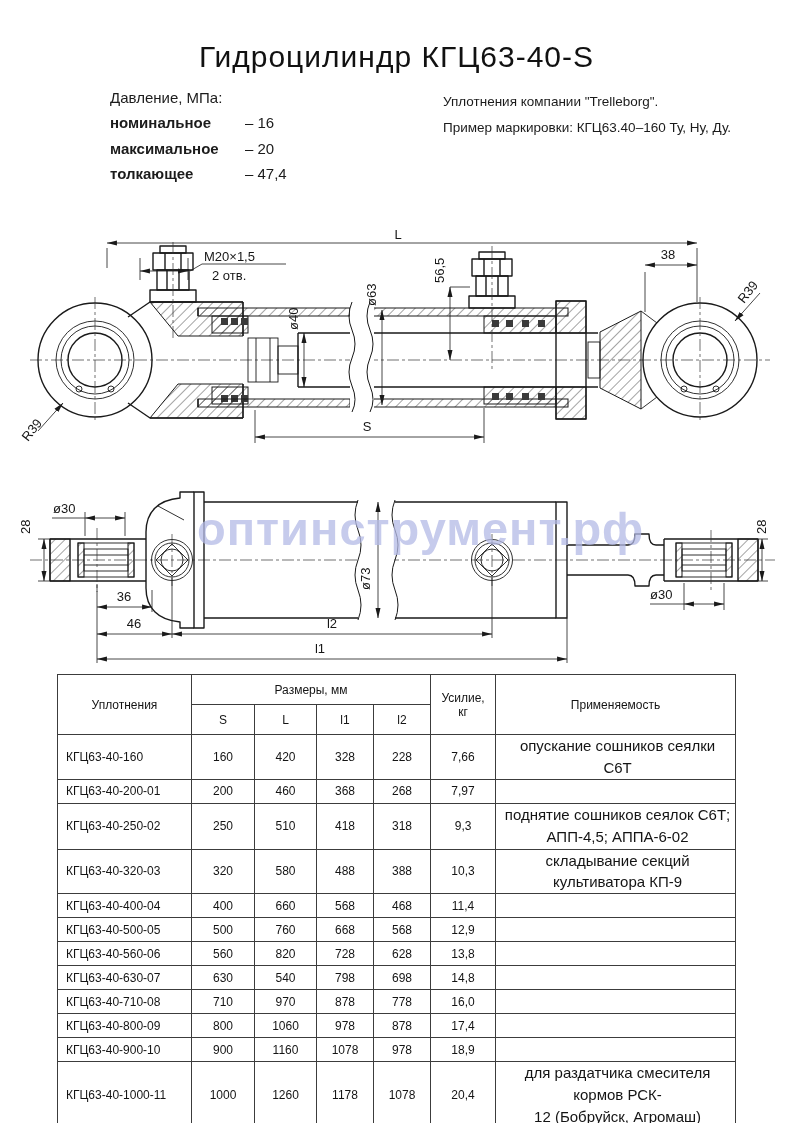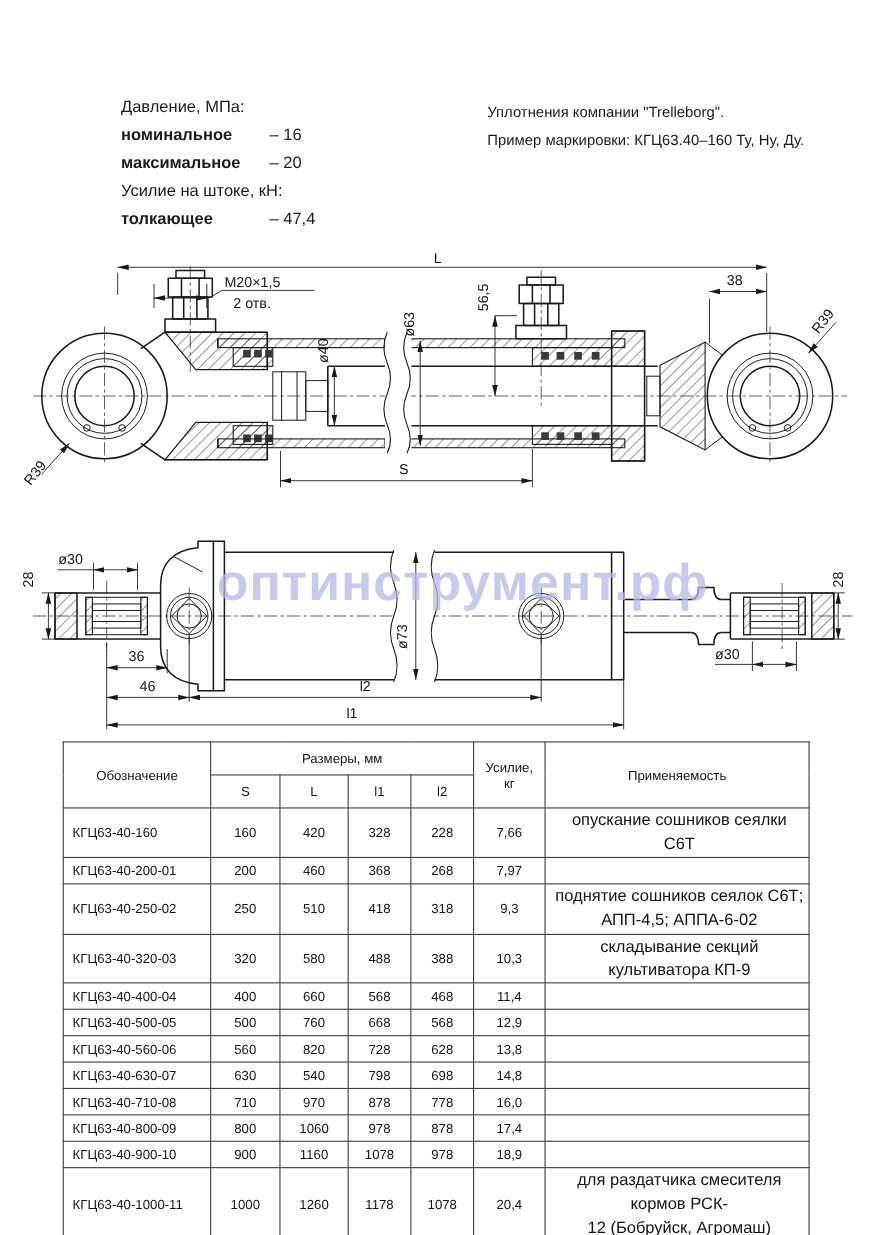--- a/index.html
+++ b/index.html
@@ -43,36 +43,34 @@
   .c { text-align:center; }
   .nm { text-align:left; padding-left:8px !important;margin-top:28px; }
   .ap { text-align:center; padding-left:8px !important; font-size:15px; line-height:1.45; }
   .pre { white-space:pre-line; }
 </style>
 </head>
 <body>
 
 <div id="page">
 
+  <div id="title">Гидроцилиндр КГЦ63-40-S</div>
 
   <div id="specs">
     <div class="spec-line">
         <span>Давление, МПа:</span>
       </div>
     <div class="spec-line">
       <span class="spec-label">номинальное</span>
       <span>– 16</span>
     </div>
     <div class="spec-line">
       <span class="spec-label">максимальное</span>
       <span>– 20</span>
     </div>
-    <div class="spec-line">
-        <span>Усилие на штоке, кН:</span>
-      </div>
     <div class="spec-line">
       <span class="spec-label">толкающее</span>
       <span>– 47,4</span>
     </div>
   </div>
 
   <div id="notes">
     <div class="note-line">Уплотнения компании "Trelleborg".</div>
     <div class="note-line">Пример маркировки: КГЦ63.40–160 Ту, Ну, Ду.</div>
   </div>
@@ -280,21 +278,21 @@
       <col style="width:134px">
         <col style="width:63px">
         <col style="width:62px">
       <col style="width:57px">
         <col style="width:57px">
         <col style="width:65px">
         <col style="width:240px">
     </colgroup>
     <thead>
       <tr>
-        <th rowspan="2" class="c">Обозначение</th>
+        <th rowspan="2" class="c">Уплотнения</th>
         <th colspan="4" class="c">Размеры, мм</th>
         <th rowspan="2" class="c pre">Усилие,
 кг</th>
         <th rowspan="2" class="c">Применяемость</th>
       </tr>
       <tr>
         <th class="c">S</th>
         <th class="c">L</th>
         <th class="c">l1</th>
         <th class="c">l2</th>

